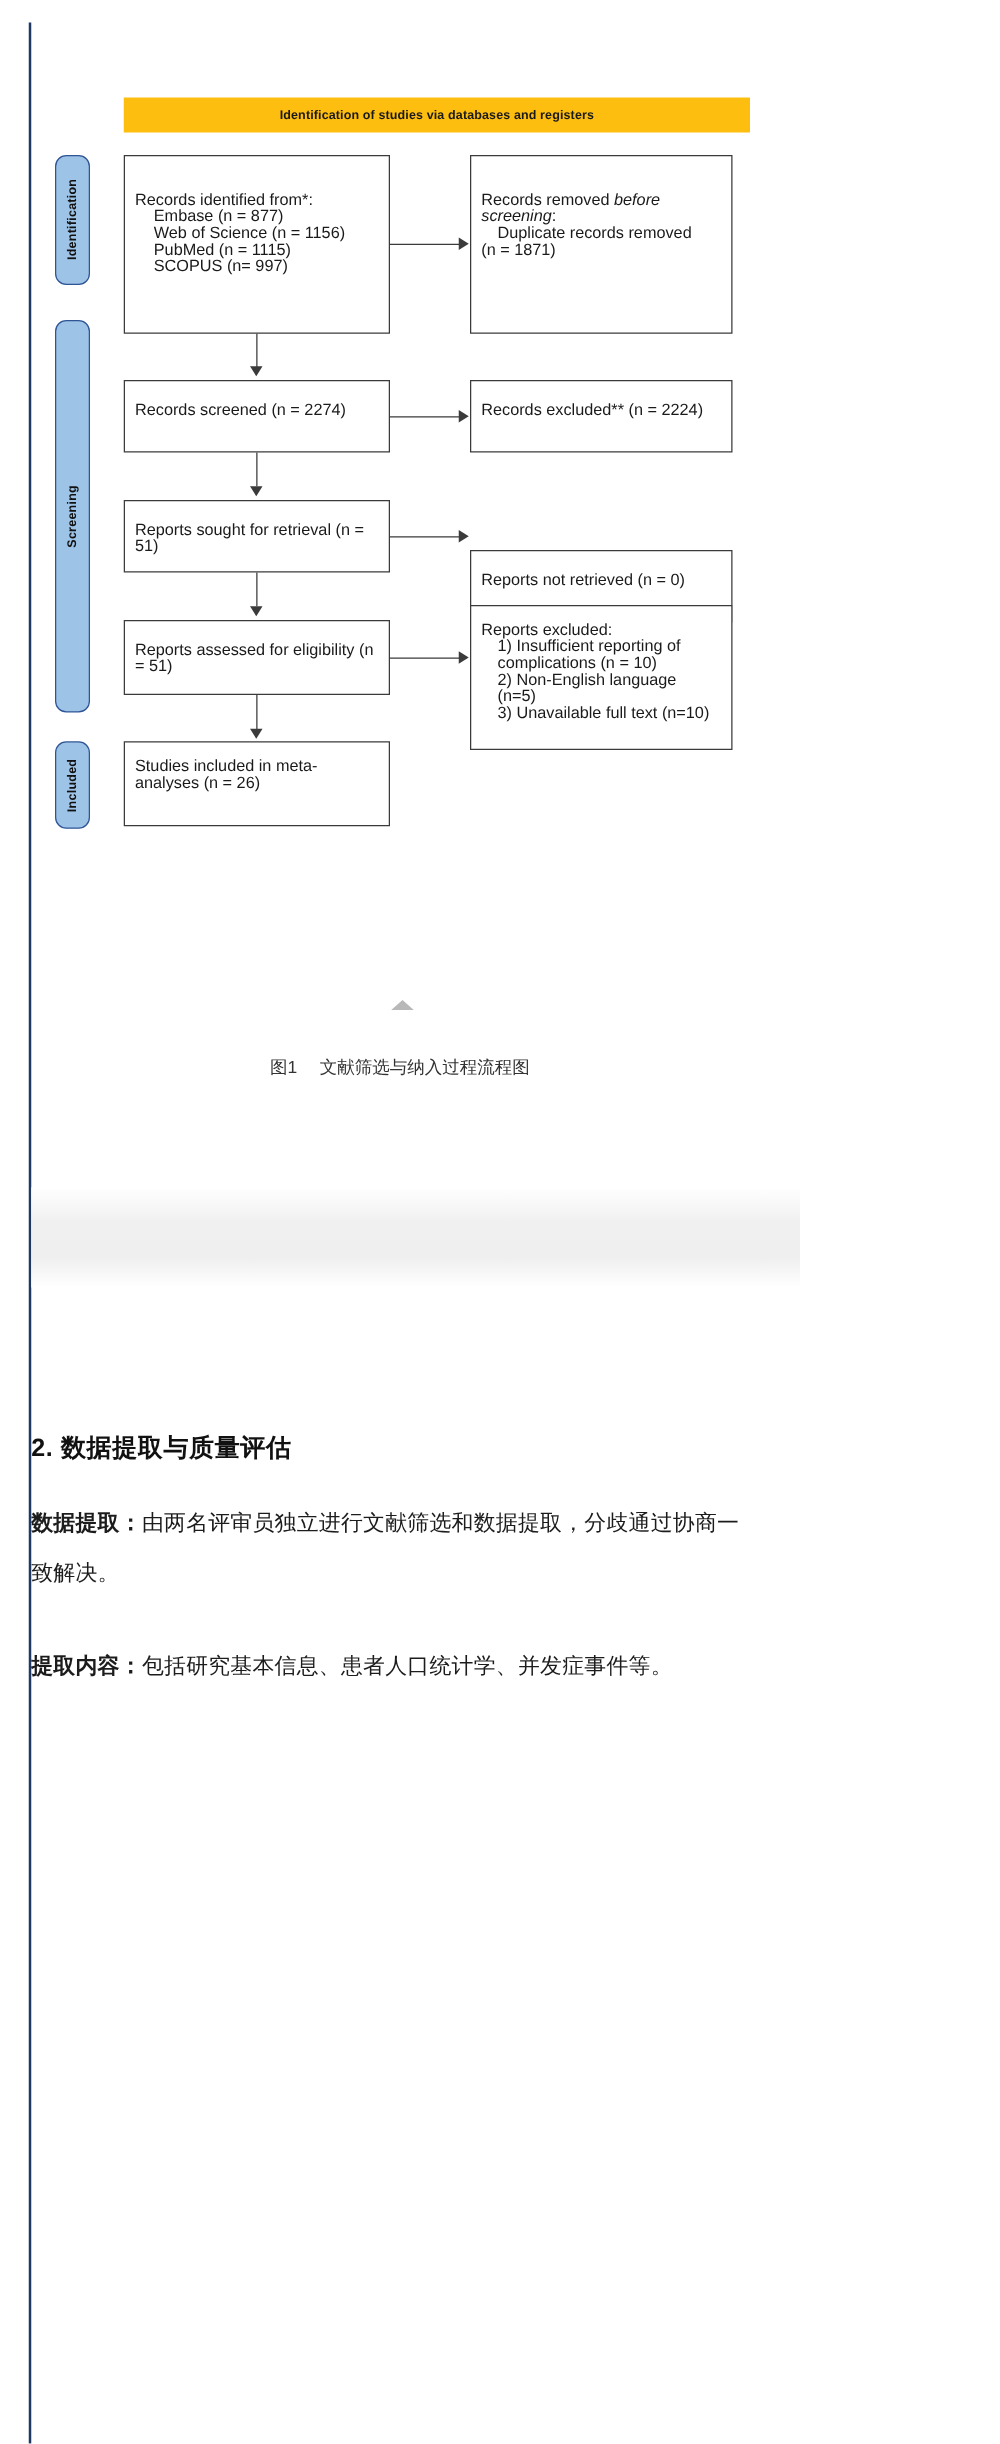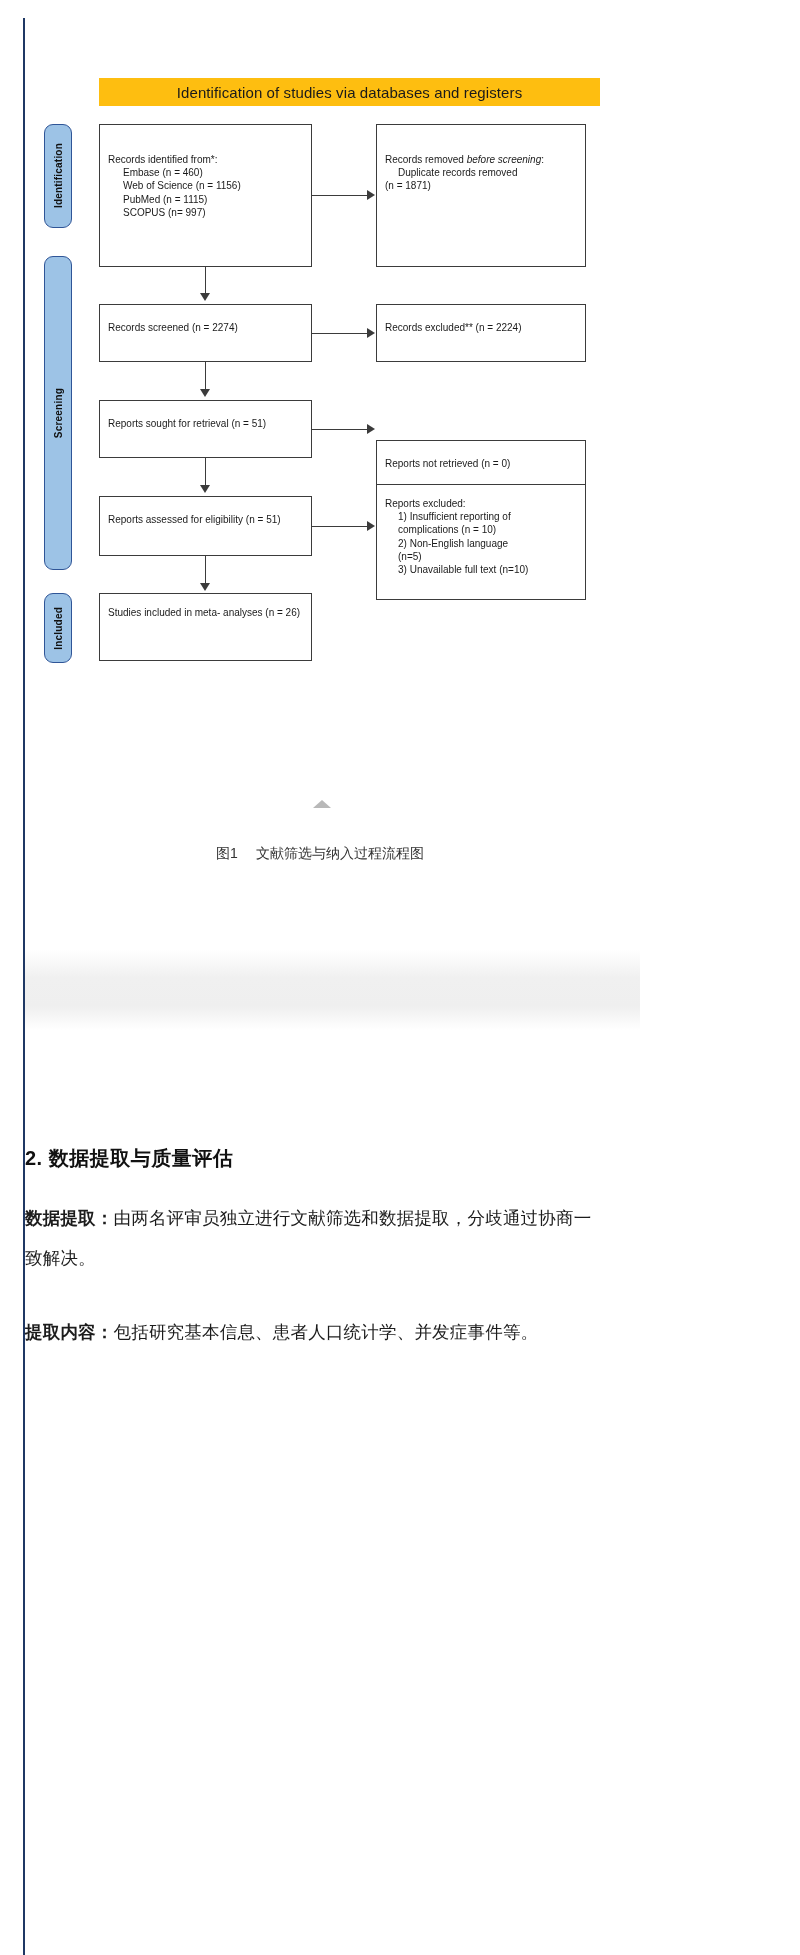--- a/index.html
+++ b/index.html
@@ -40,22 +40,22 @@
 
   
   .banner{
     position:absolute;
     left:55px; top:0;
     width:501px; height:28px;
     background:#febe10;
     display:flex;align-items:center;justify-content:center;
   }
   .banner span{
-    font-size:15px;
-    font-weight:normal;
+    font-size:10px;
+    font-weight:bold;
     color:#1a1a1a;
     letter-spacing:.1px;
   }
 
   
   .pill{
     position:absolute;
     width:26px;
     background:#9dc3e6;
     border:1.4px solid #2f5597;
@@ -75,21 +75,21 @@
   .pill-screening   { left:0px;  top:178px; height:312px;}
   .pill-included    { left:0px;  top:515px; height:68px;}
 
   
   .box{
     position:absolute;
     background:#ffffff;
     border:1.4px solid #3b3b3b;
     box-sizing:border-box;
     padding:7px 8px 6px 8px;
-    font-size:10px;
+    font-size:13px;
     line-height:13.2px;
     color:#1a1a1a;
   }
   .box .ind{ padding-left:15px; display:block;}
   .box .ind2{ padding-left:13px; display:block;}
   .ital{font-style:italic;}
 
   
   .col-left  { left:55px;  width:213px;}
   .col-right { left:332px; width:210px;}
@@ -194,21 +194,21 @@
       </div>
       <div class="pill pill-screening">
         <span>Screening</span>
       </div>
       <div class="pill pill-included">
         <span>Included</span>
       </div>
 
       <div class="box col-left b-identified">
         <span>Records identified from*:</span>
-        <span class="ind">Embase (n = 460)</span>
+        <span class="ind">Embase (n = 877)</span>
         <span class="ind">Web of Science (n = 1156)</span>
         <span class="ind">PubMed (n = 1115)</span>
         <span class="ind">SCOPUS (n= 997)</span>
       </div>
 
       <div class="box col-right b-removed">
         <span><span>Records removed </span><span class="ital">before</span></span>
         <span><span class="ital">screening</span><span>:</span></span>
         <span class="ind2">Duplicate records removed</span>
         <span>(n = 1871)</span>

